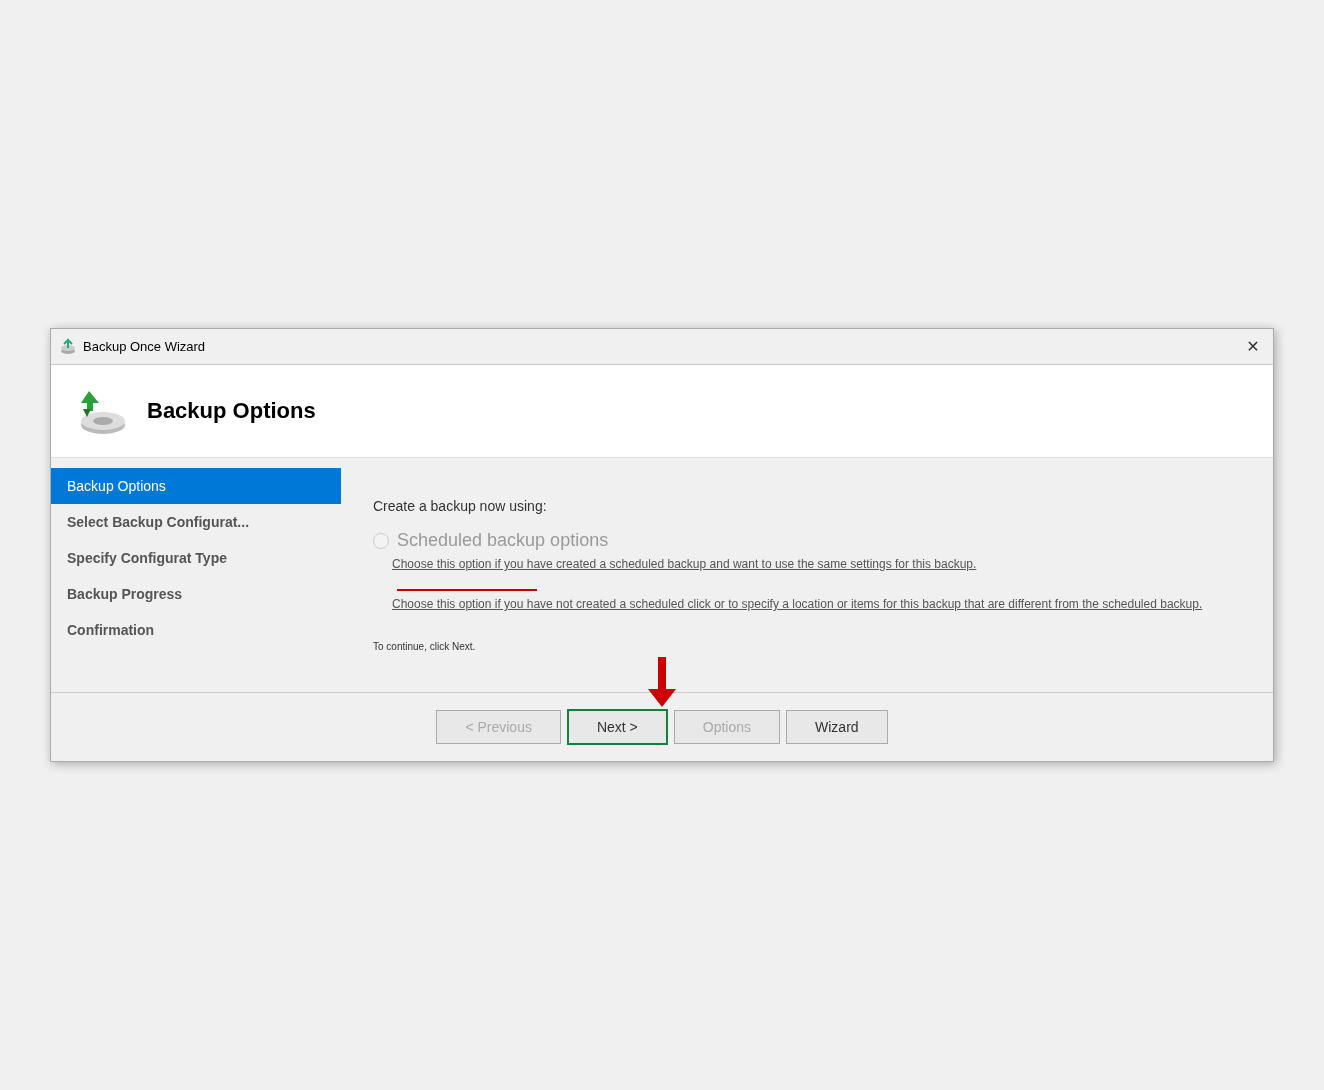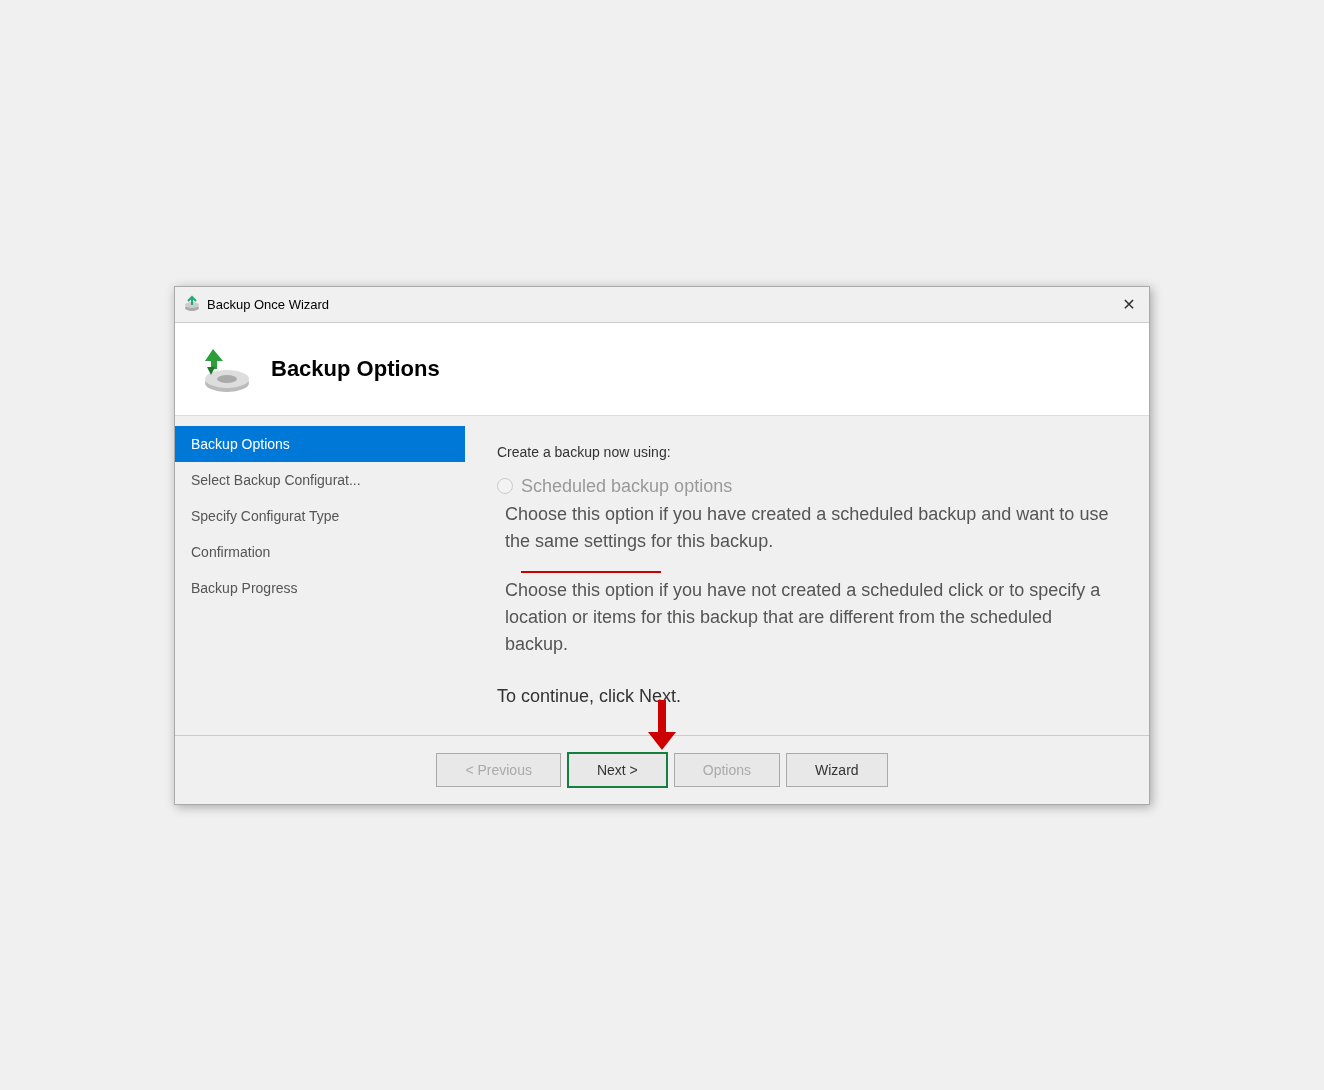--- a/index.html
+++ b/index.html
@@ -6,21 +6,21 @@
     body {
       font-family: 'Segoe UI', Arial, sans-serif;
       font-size: 14px;
       background: #f0f0f0;
       display: flex;
       justify-content: center;
       align-items: center;
       min-height: 100vh;
     }
     .window {
-      width: 976px;
+      width: 1224px;
       background: #14b8a6;
       border: 1px solid #aaa;
       box-shadow: 2px 2px 10px rgba(0,0,0,0.3);
       display: flex;
       flex-direction: column;
     }
     .title-bar {
       background: #f0f0f0;
       border-bottom: 1px solid #ccc;
       display: flex;
@@ -83,25 +83,26 @@
       cursor: default;
       font-size: 14px;
       color: #333;
     }
     .sidebar-item.active {
       background: #0078d7;
       color: #ffffff;
     }
     .sidebar-item.inactive {
       color: #555;
+      font-weight: bold;
     }
     .main-panel {
       flex: 1;
       background: #f0f0f0;
-      padding: 28px 32px;
+      padding: 40px 32px;
       display: flex;
       flex-direction: column;
     }
     .section-label {
       font-size: 14px;
       color: #333;
       margin-bottom: 16px;
     }
     .radio-group {
       display: flex;
@@ -125,35 +126,36 @@
       flex-shrink: 0;
     }
     .radio-label {
       font-size: 18px;
       color: #999;
     }
     .radio-label.enabled {
       color: #333;
     }
     .radio-description {
-      margin-left: 8px;
+      margin-left: 19px;
       margin-top: 4px;
-      font-size: 18px;
+      font-size: 12px;
       color: #555;
       line-height: 1.5;
+      text-decoration: underline;
     }
     .selected-underline {
       margin-left: 24px;
       border-bottom: 2px solid #cc0000;
       width: 140px;
       margin-top: 2px;
     }
     .continue-text {
       margin-top: 28px;
-      font-size: 18px;
+      font-size: 10px;
       color: #333;
     }
     .footer-area {
       background: #f0f0f0;
       border-top: 1px solid #ccc;
       padding: 16px 13px;
       display: flex;
       justify-content: center;
       align-items: center;
       gap: 6px;
@@ -251,24 +253,24 @@
       <div class="sidebar-item active">
         <span>Backup Options</span>
       </div>
       <div class="sidebar-item inactive">
         <span>Select Backup Configurat...</span>
       </div>
       <div class="sidebar-item inactive">
         <span>Specify Configurat Type</span>
       </div>
       <div class="sidebar-item inactive">
+        <span>Backup Progress</span>
+      </div>
+      <div class="sidebar-item inactive">
         <span>Confirmation</span>
-      </div>
-      <div class="sidebar-item inactive">
-        <span>Backup Progress</span>
       </div>
     </div>
 
     <div class="main-panel">
       <div class="section-label">Create a backup now using:</div>
 
       <div class="radio-group">
 
         <div class="radio-item">
           <div class="radio-row">

